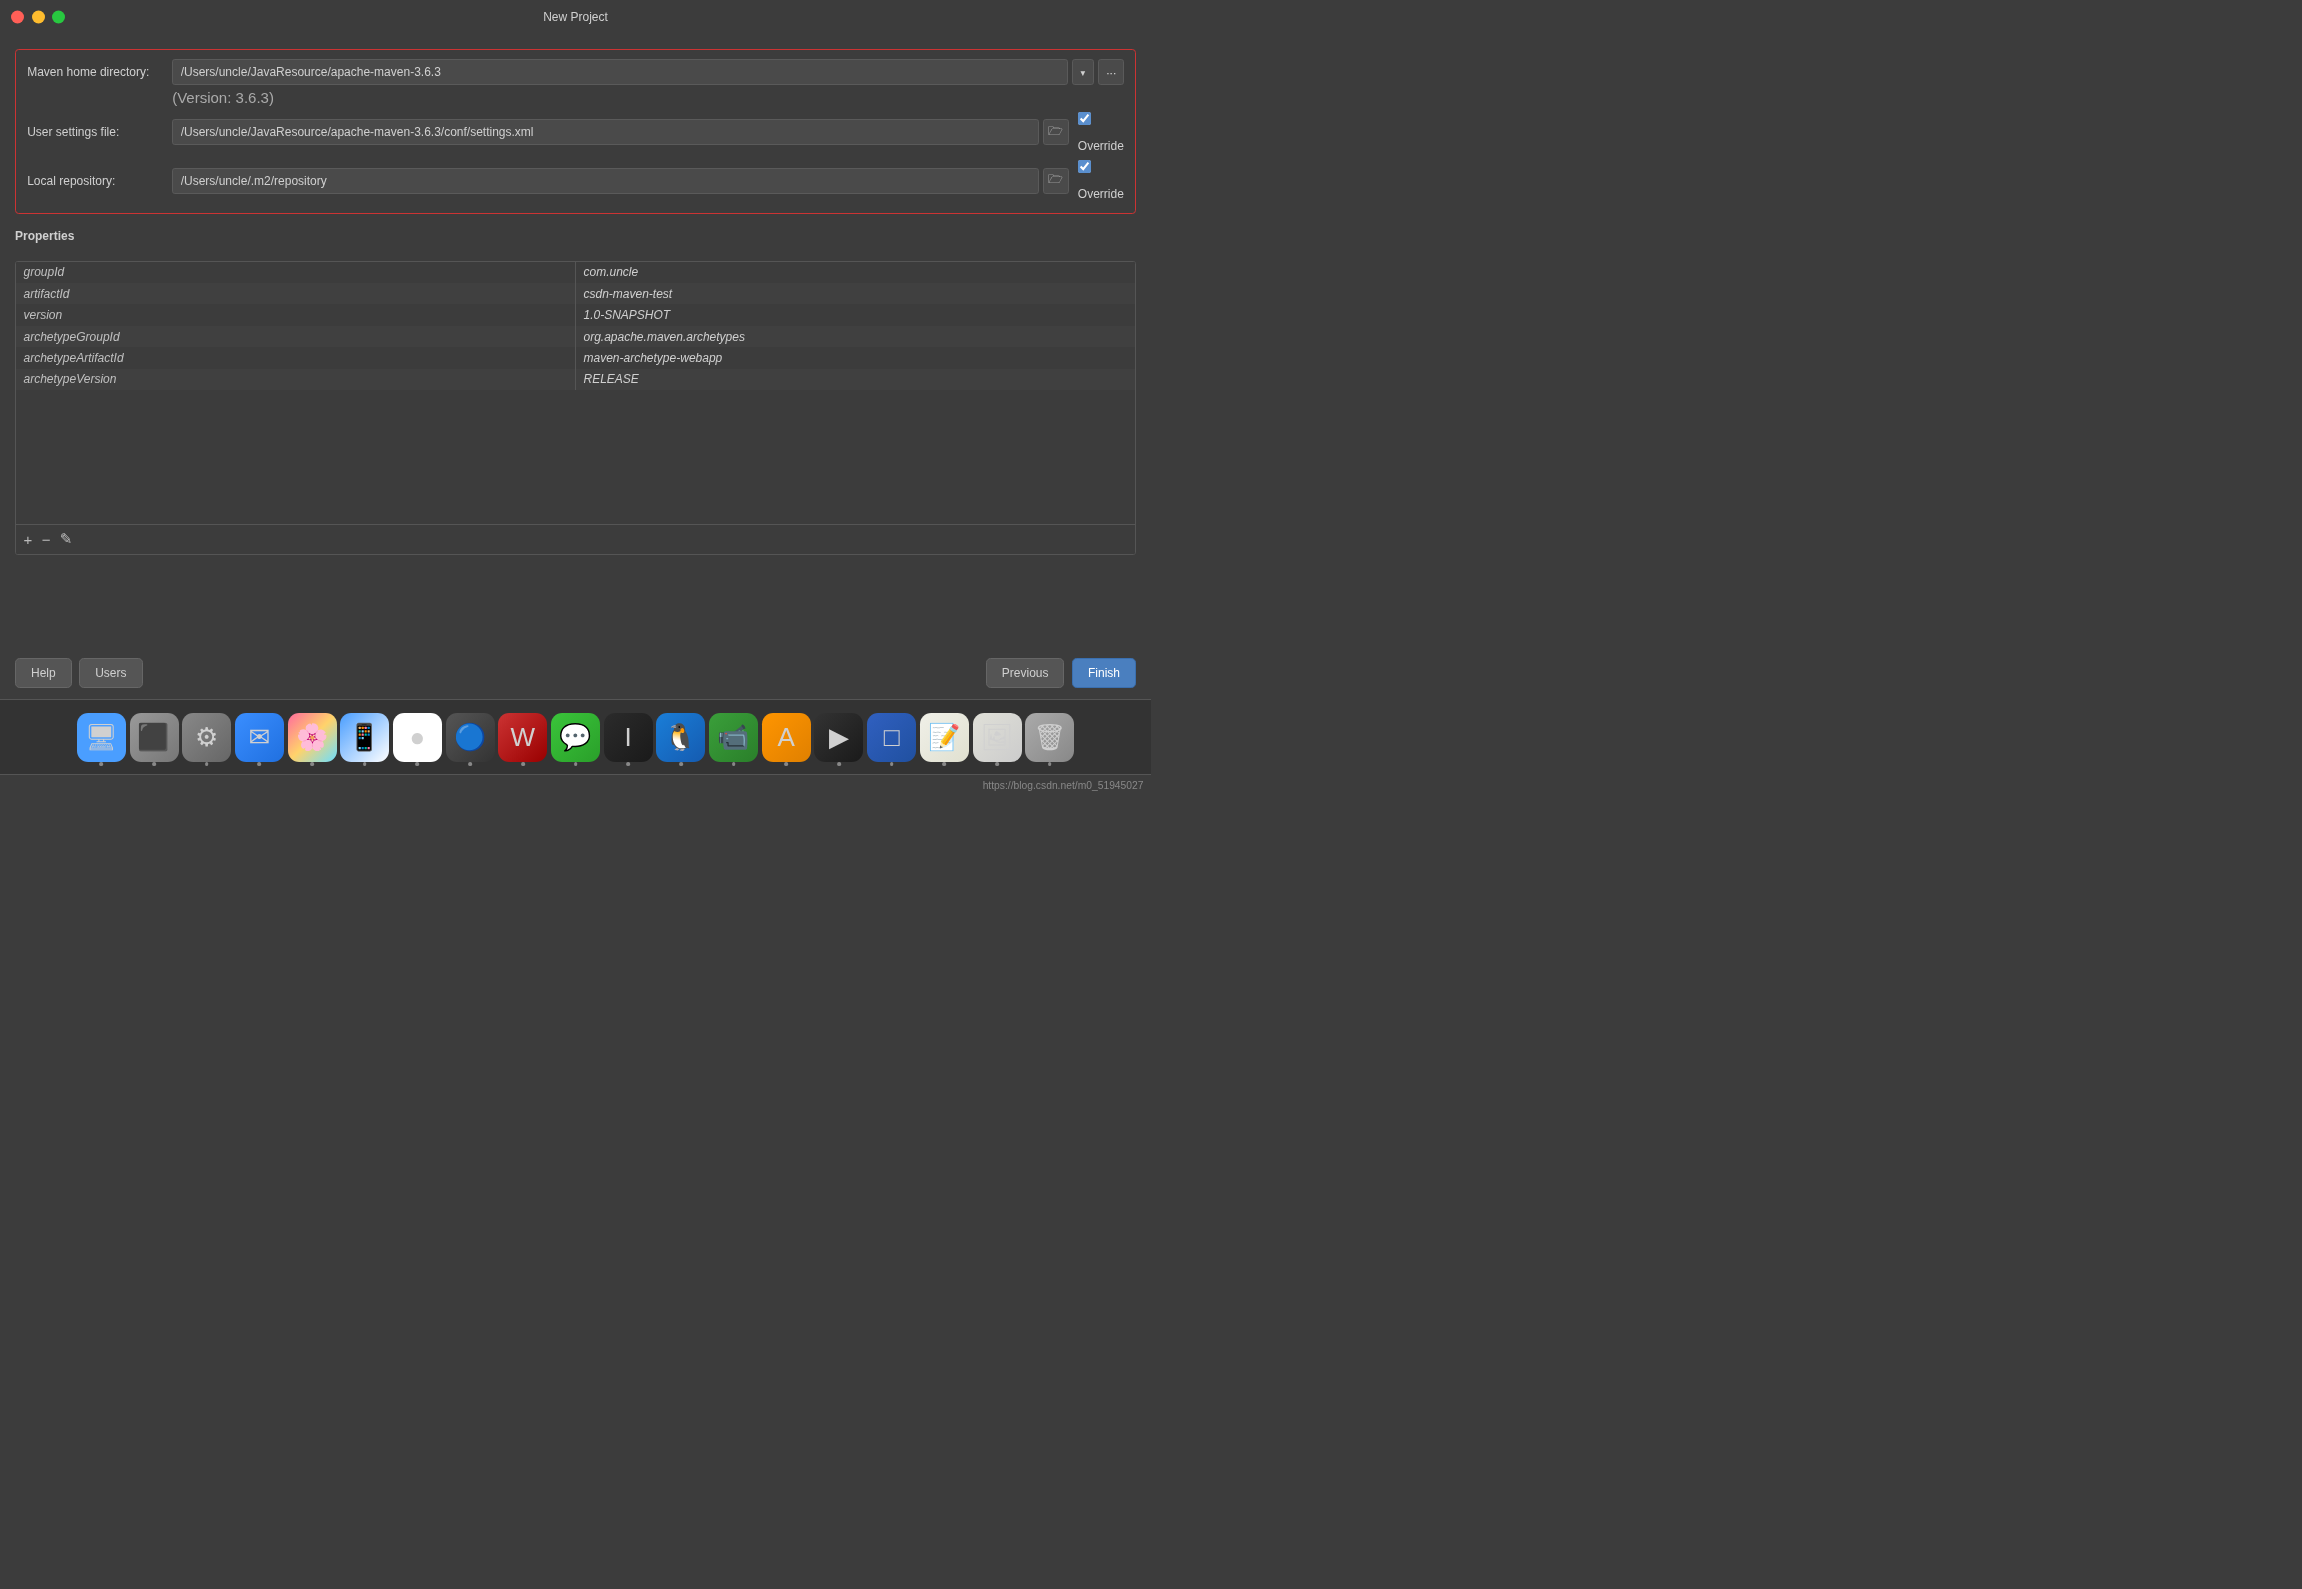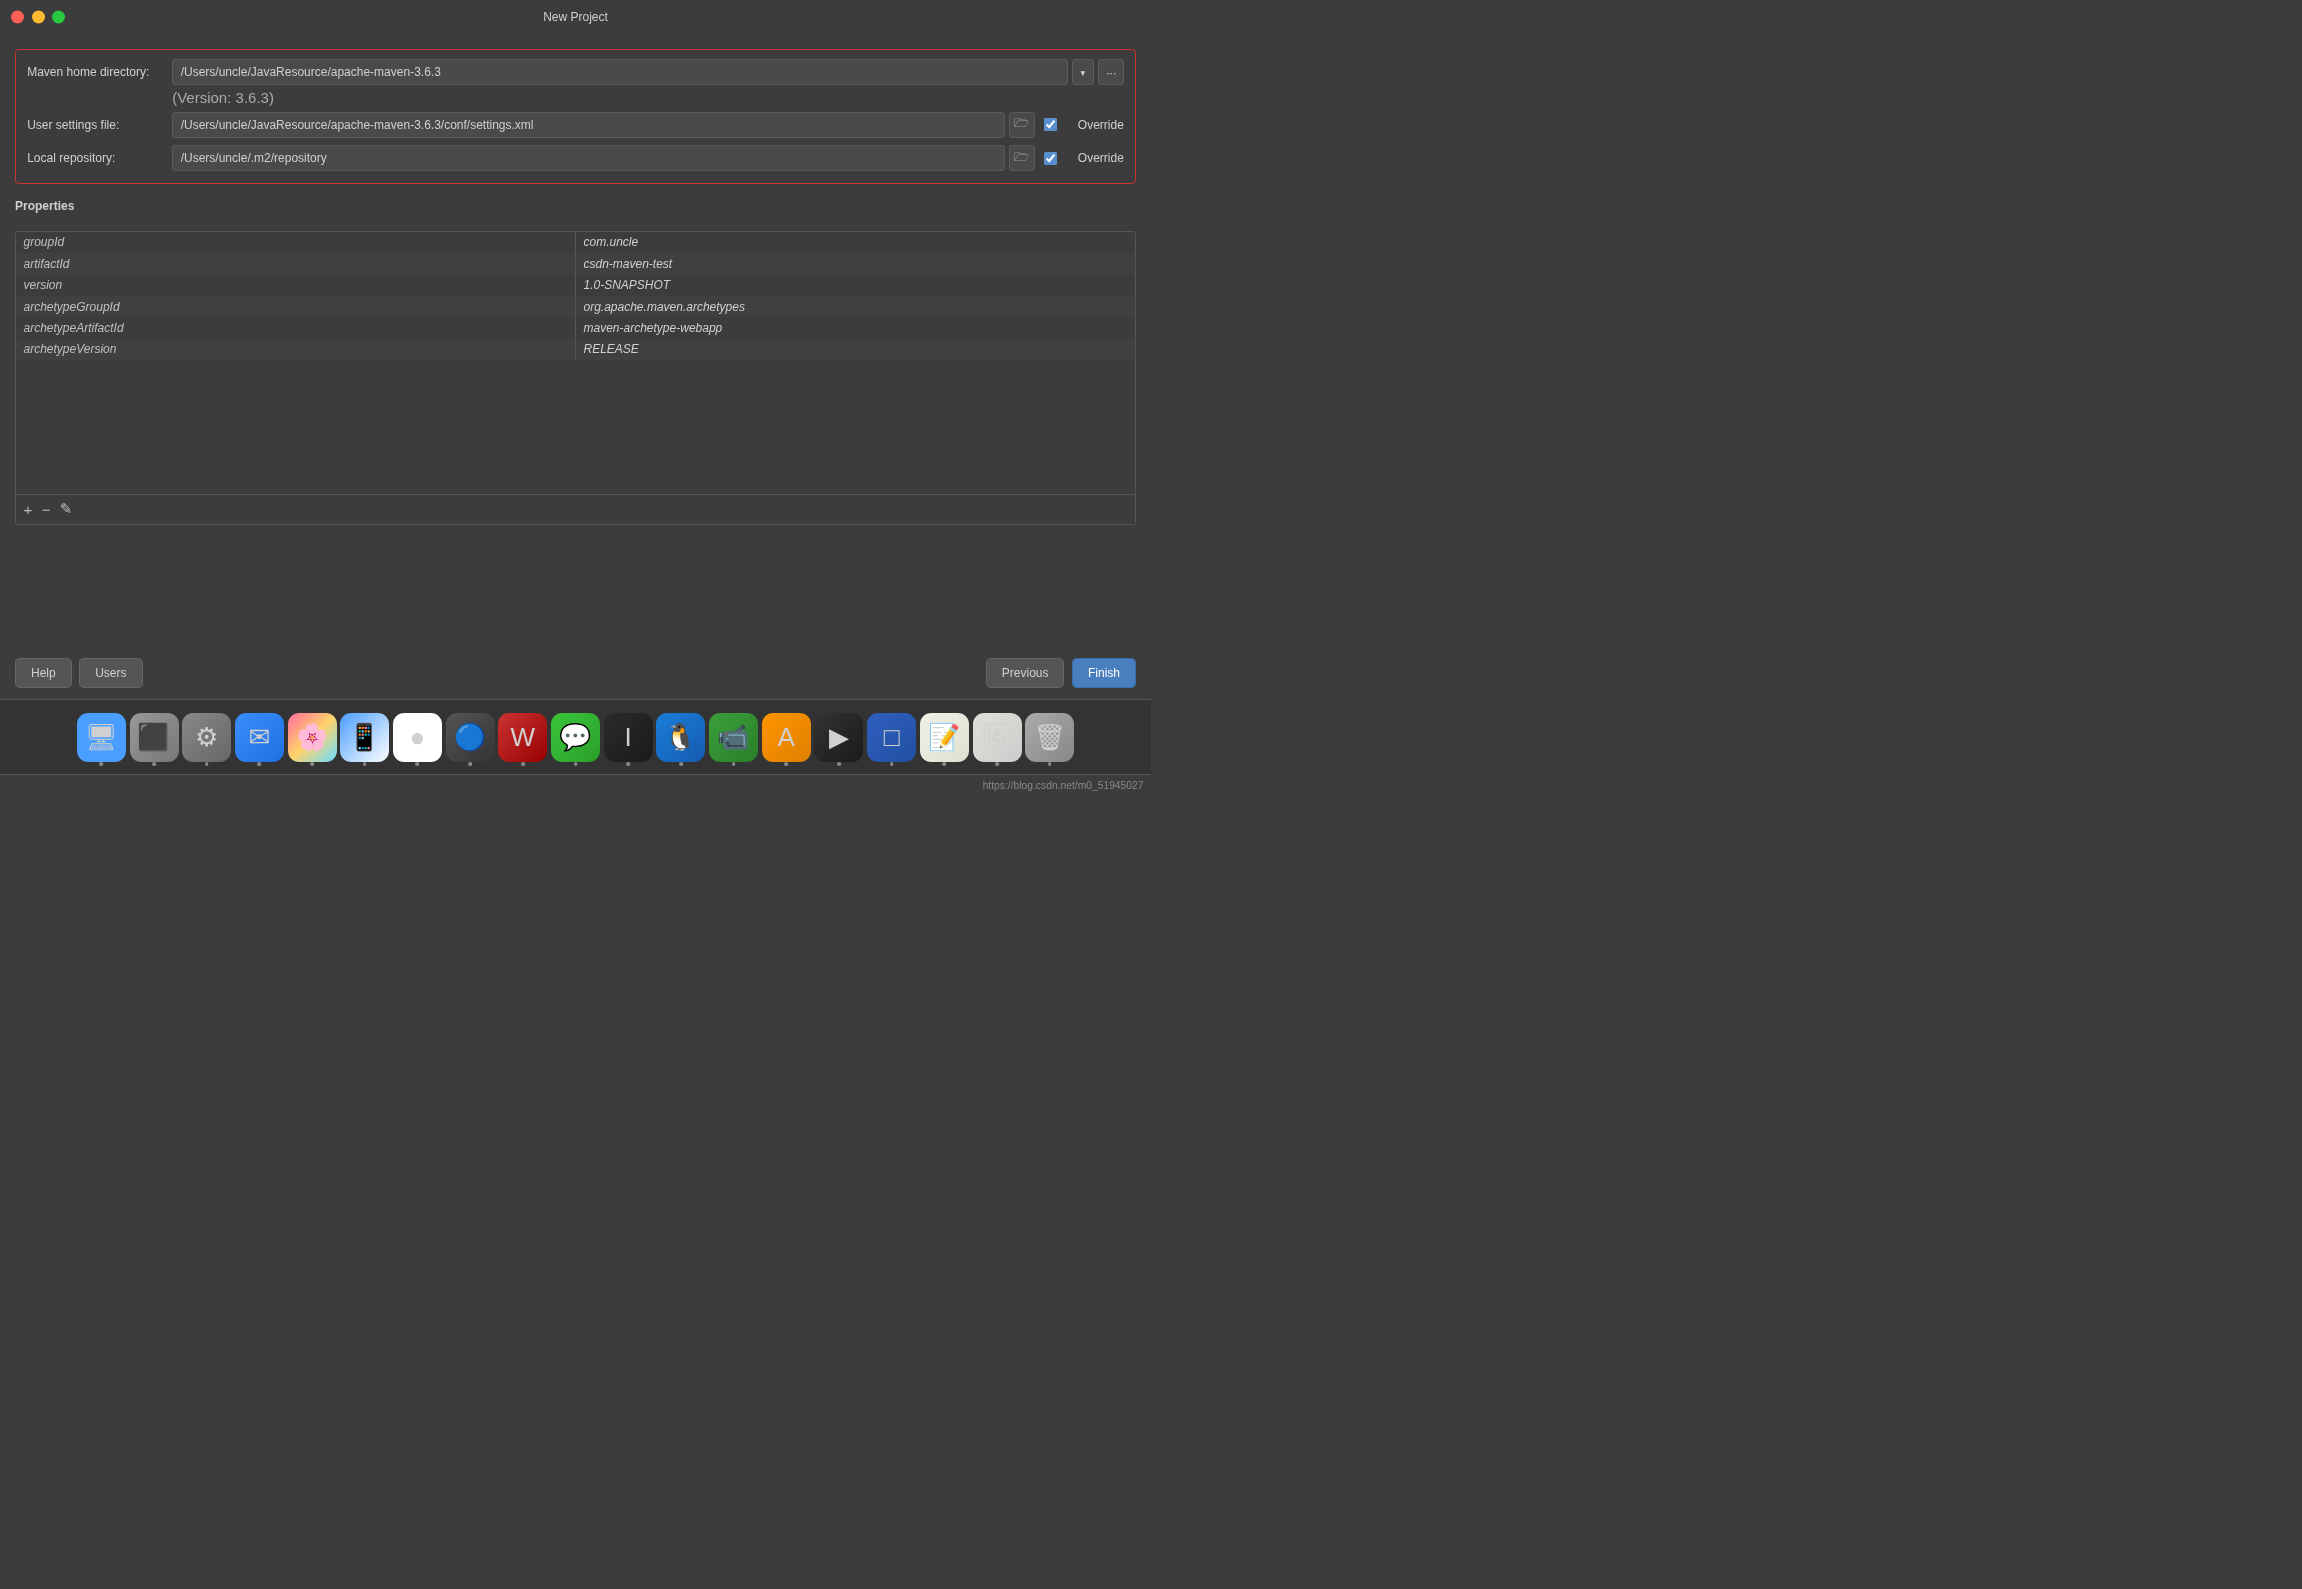--- a/index.html
+++ b/index.html
@@ -156,23 +156,24 @@
       display: flex;
       align-items: center;
       justify-content: center;
       cursor: pointer;
       border-radius: 2.8px;
       font-size: 12px;
     }
 
     .override-group {
       display: flex;
-      align-items: center;
-      gap: 21px;
+      align-items: flex-start;
+      gap: 14px;
       margin-left: 5.6px;
+      flex-direction: column;
     }
 
     .override-checkbox {
       width: 13px;
       height: 13px;
       cursor: pointer;
       accent-color: #5a8fce;
     }
 
     .override-label {

